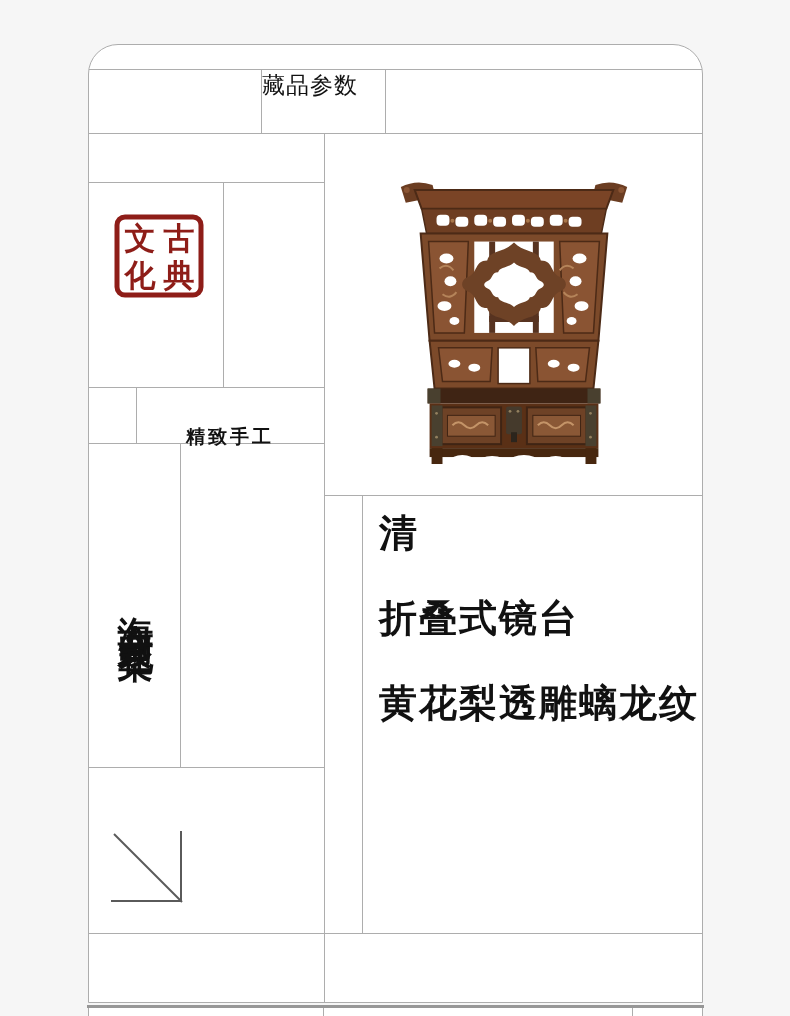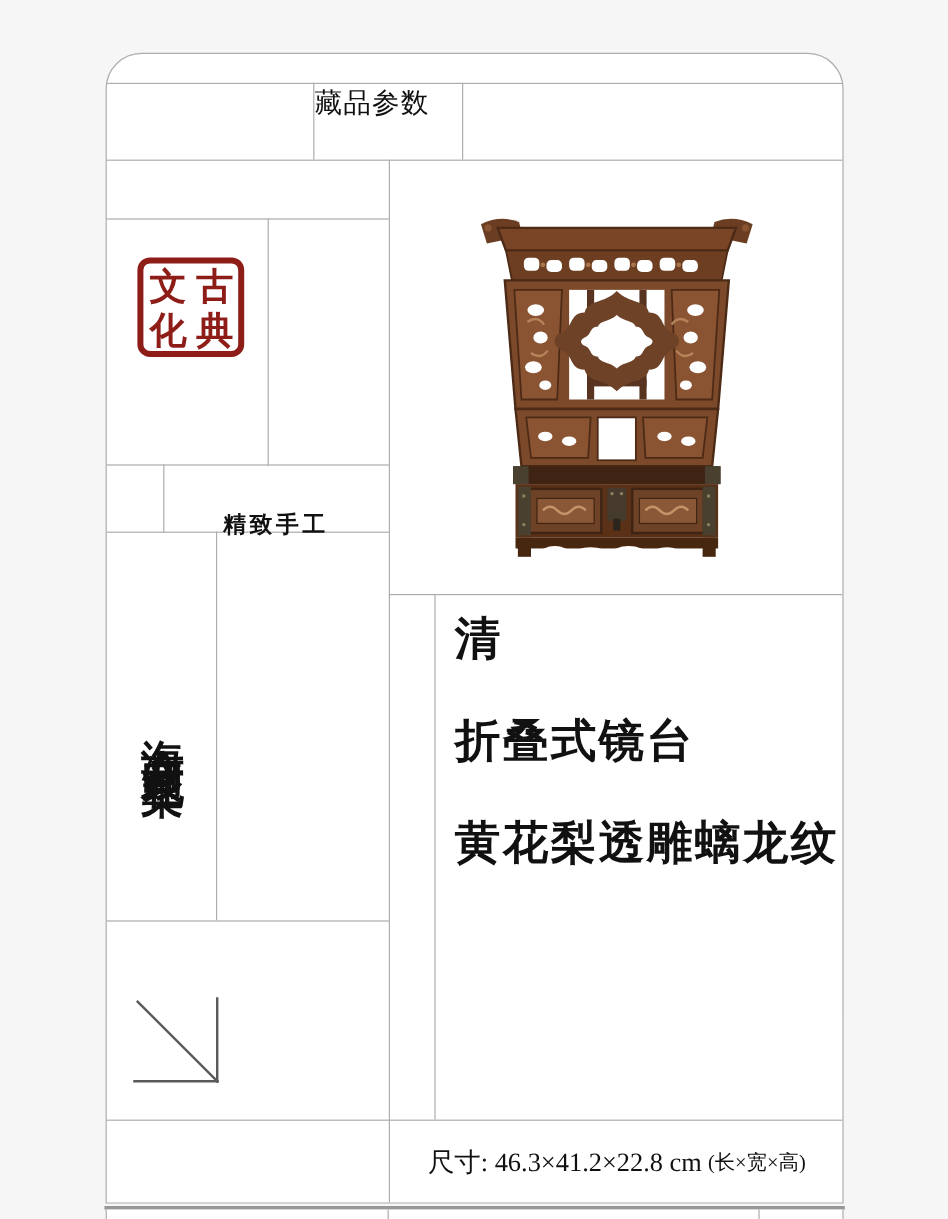--- a/index.html
+++ b/index.html
@@ -194,24 +194,20 @@
         </g>
       </g>
     </svg>
 
     <div class="title-block">
       <div>清</div>
       <div>折叠式镜台</div>
       <div>黄花梨透雕螭龙纹</div>
     </div>
 
-    <div class="dims">
-      <span>尺寸: 46.3×41.2×22.8 cm</span>
-      <span class="note">(长×宽×高)</span>
-    </div>
 
   </div>
 
   <div class="below-line"></div>
   <div class="below-strip"></div>
   <div class="stub" style="left:88px;"></div>
   <div class="stub" style="left:323px;"></div>
   <div class="stub" style="left:632px;"></div>
   <div class="stub" style="left:702px;"></div>
 </div>

